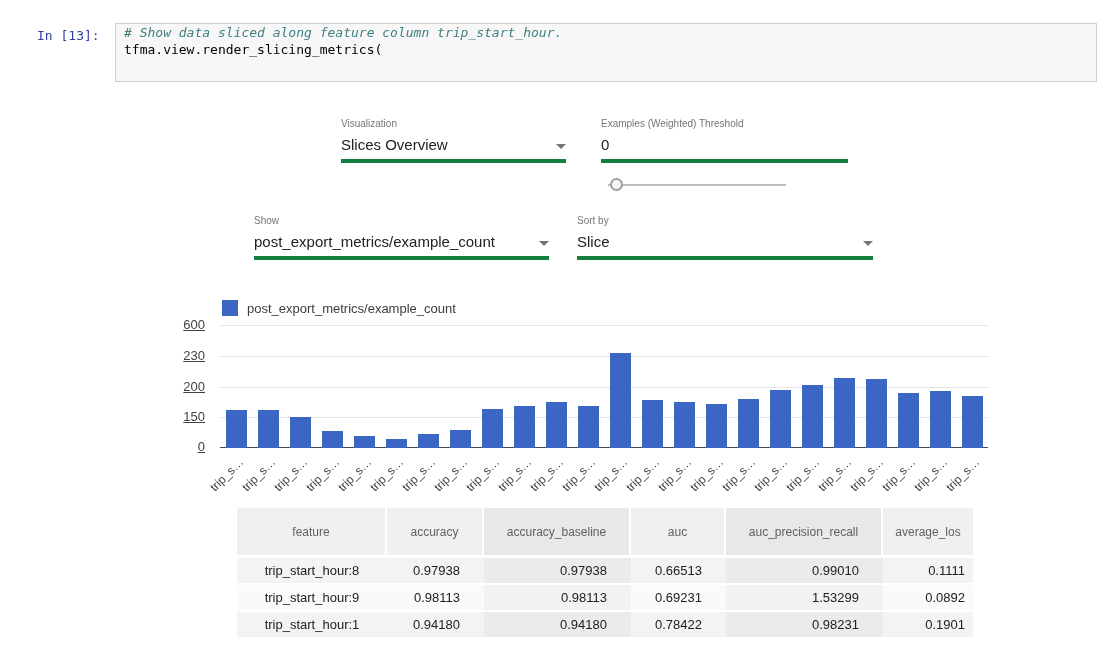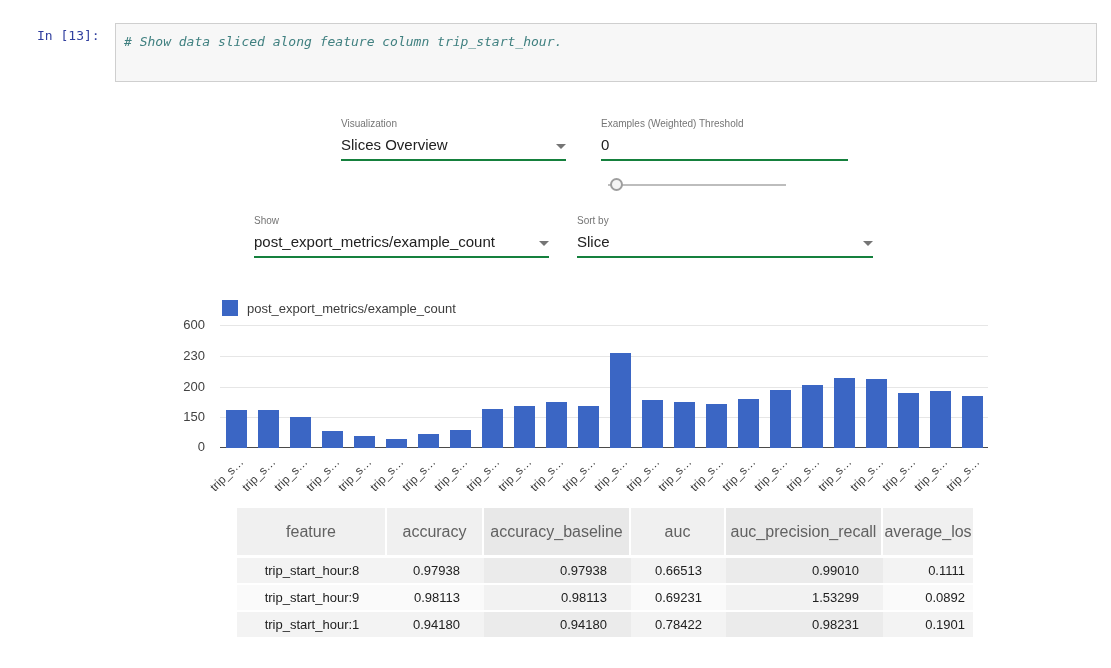--- a/index.html
+++ b/index.html
@@ -2,77 +2,78 @@
 <html><head>
 <meta charset="utf-8">
 <style>
   * { margin:0; padding:0; box-sizing:border-box; }
   html,body { background:#fff; }
   body { font-family:"Liberation Sans", sans-serif; }
   .canvas { position:relative; width:1111px; height:668px; background:#fff; overflow:hidden;margin-top:8px; }
 
   
   .prompt { position:absolute; left:37px; top:20px; font-family:"DejaVu Sans Mono", monospace; font-size:13px; color:#303F9F; }
-  .code-box { position:absolute; left:115px; top:15px; width:982px; min-height:59px; background:#f7f7f7; border:1px solid #cfcfcf; padding:9px 8px; }
+  .code-box { position:absolute; left:115px; top:15px; width:982px; min-height:59px; background:#f7f7f7; border:1px solid #cfcfcf; padding:0 8px; }
   .code-line { font-family:"DejaVu Sans Mono", monospace; font-size:13px; line-height:17px; color:#000; white-space:pre; }
   .tok-comment { color:#408080; font-style:italic; }
   .tok-string { color:#BA2121; }
 
   
   .control { position:absolute; }
   .ctl-label { font-size:10px; color:#757575; margin-bottom:7px; }
-  .ctl-value-row { display:flex; align-items:flex-end; justify-content:space-between; border-bottom:2px solid #15803d; padding-bottom:6px; min-height:22px; }
+  .ctl-value-row { display:flex; align-items:flex-end; justify-content:space-between; border-bottom:4px solid #15803d; padding-bottom:6px; min-height:22px; }
   .ctl-value { font-size:15px; color:#212121; }
   .arrow { width:0; height:0; border-left:5px solid transparent; border-right:5px solid transparent; border-top:5px solid #757575; margin-bottom:4px; }
   #ctl-viz { left:341px; top:110px; width:225px; }
   #ctl-threshold { left:601px; top:110px; width:247px; }
   #ctl-show { left:254px; top:207px; width:295px; }
   #ctl-sort { left:577px; top:207px; width:296px; }
 
   .slider { position:absolute; left:608px; top:169px; width:178px; height:15px; }
   .slider-track { position:absolute; top:7px; left:0; right:0; height:2px; background:#bdbdbd; }
   .slider-thumb { position:absolute; left:2px; top:1px; width:13px; height:13px; border-radius:50%; background:#f5f5f5; border:2px solid #9e9e9e; }
 
   
   .legend { position:absolute; left:222px; top:292px; display:flex; align-items:center; gap:9px; }
   .legend-swatch { width:16px; height:16px; background:#3b66c4; }
   .legend-label { font-size:13px; color:#3c3c3c; }
   .y-axis { position:absolute; left:150px; top:317px; width:55px; height:132px; }
-  .ytick { position:absolute; right:0; font-size:13px; color:#424242; }
+  .ytick { position:absolute; right:0; font-size:13px; color:#424242;text-decoration:underline; }
   .plot { position:absolute; left:220px; top:317px; width:768px; height:123px; }
   .gridline { position:absolute; left:0; right:0; height:1px; background:#e6e6e6; }
   .gridline.baseline { background:#4a4a4a; }
   .bar { position:absolute; bottom:0; width:21px; }
   .x-axis { position:absolute; left:220px; top:447px; width:768px; height:42px; }
   .xtick { position:absolute; top:0; font-size:12px; color:#3c3c3c; white-space:nowrap; transform:rotate(-45deg); transform-origin:100% 0; }
 
   
   .table-wrap { position:absolute; left:237px; top:500px; width:736px; overflow:hidden; }
   .table-wrap table { border-collapse:separate; border-spacing:0; table-layout:fixed; width:736px; }
-  .table-wrap th { height:50px; font-size:16px; font-weight:400; color:#616161; background:#f0f0f0; border-right:2px solid #fff; border-bottom:3px solid #fff; text-align:center; overflow:hidden; }
+  .table-wrap th { height:50px; font-size:12px; font-weight:400; color:#616161; background:#f0f0f0; border-right:2px solid #fff; border-bottom:3px solid #fff; text-align:center; overflow:hidden; }
   .table-wrap th:nth-child(3), .table-wrap th:nth-child(5) { background:#e8e8e8; }
   .table-wrap th:last-child { border-right:none; }
   .table-wrap td { height:27px; font-size:13px; color:#212121; border-bottom:2px solid #fff; overflow:hidden; }
   tbody tr:nth-child(odd) td { background:#f3f3f3; }
   tbody tr:nth-child(even) td { background:#fafafa; }
   tbody tr:nth-child(odd) td:nth-child(3), tbody tr:nth-child(odd) td:nth-child(5) { background:#ebebeb; }
   tbody tr:nth-child(even) td:nth-child(3), tbody tr:nth-child(even) td:nth-child(5) { background:#f2f2f2; }
   td.feat { text-align:center; }
   td.num { text-align:right; padding-right:24px; }
   td.num:last-child { padding-right:8px; }
 </style>
 </head>
 <body>
 
 <div class="canvas">
 
   <div class="prompt">In [13]:</div>
 
   <div class="code-box">
     <div class="code-line"><span class="tok-comment"># Show data sliced along feature column trip_start_hour.</span></div>
+    <div class="code-line"><span>tfma.view.render_slicing_metrics(</span></div>
   </div>
 
   <div class="control" id="ctl-viz">
     <div class="ctl-label">Visualization</div>
     <div class="ctl-value-row">
       <span class="ctl-value">Slices Overview</span>
       <span class="arrow"></span>
     </div>
   </div>
 

